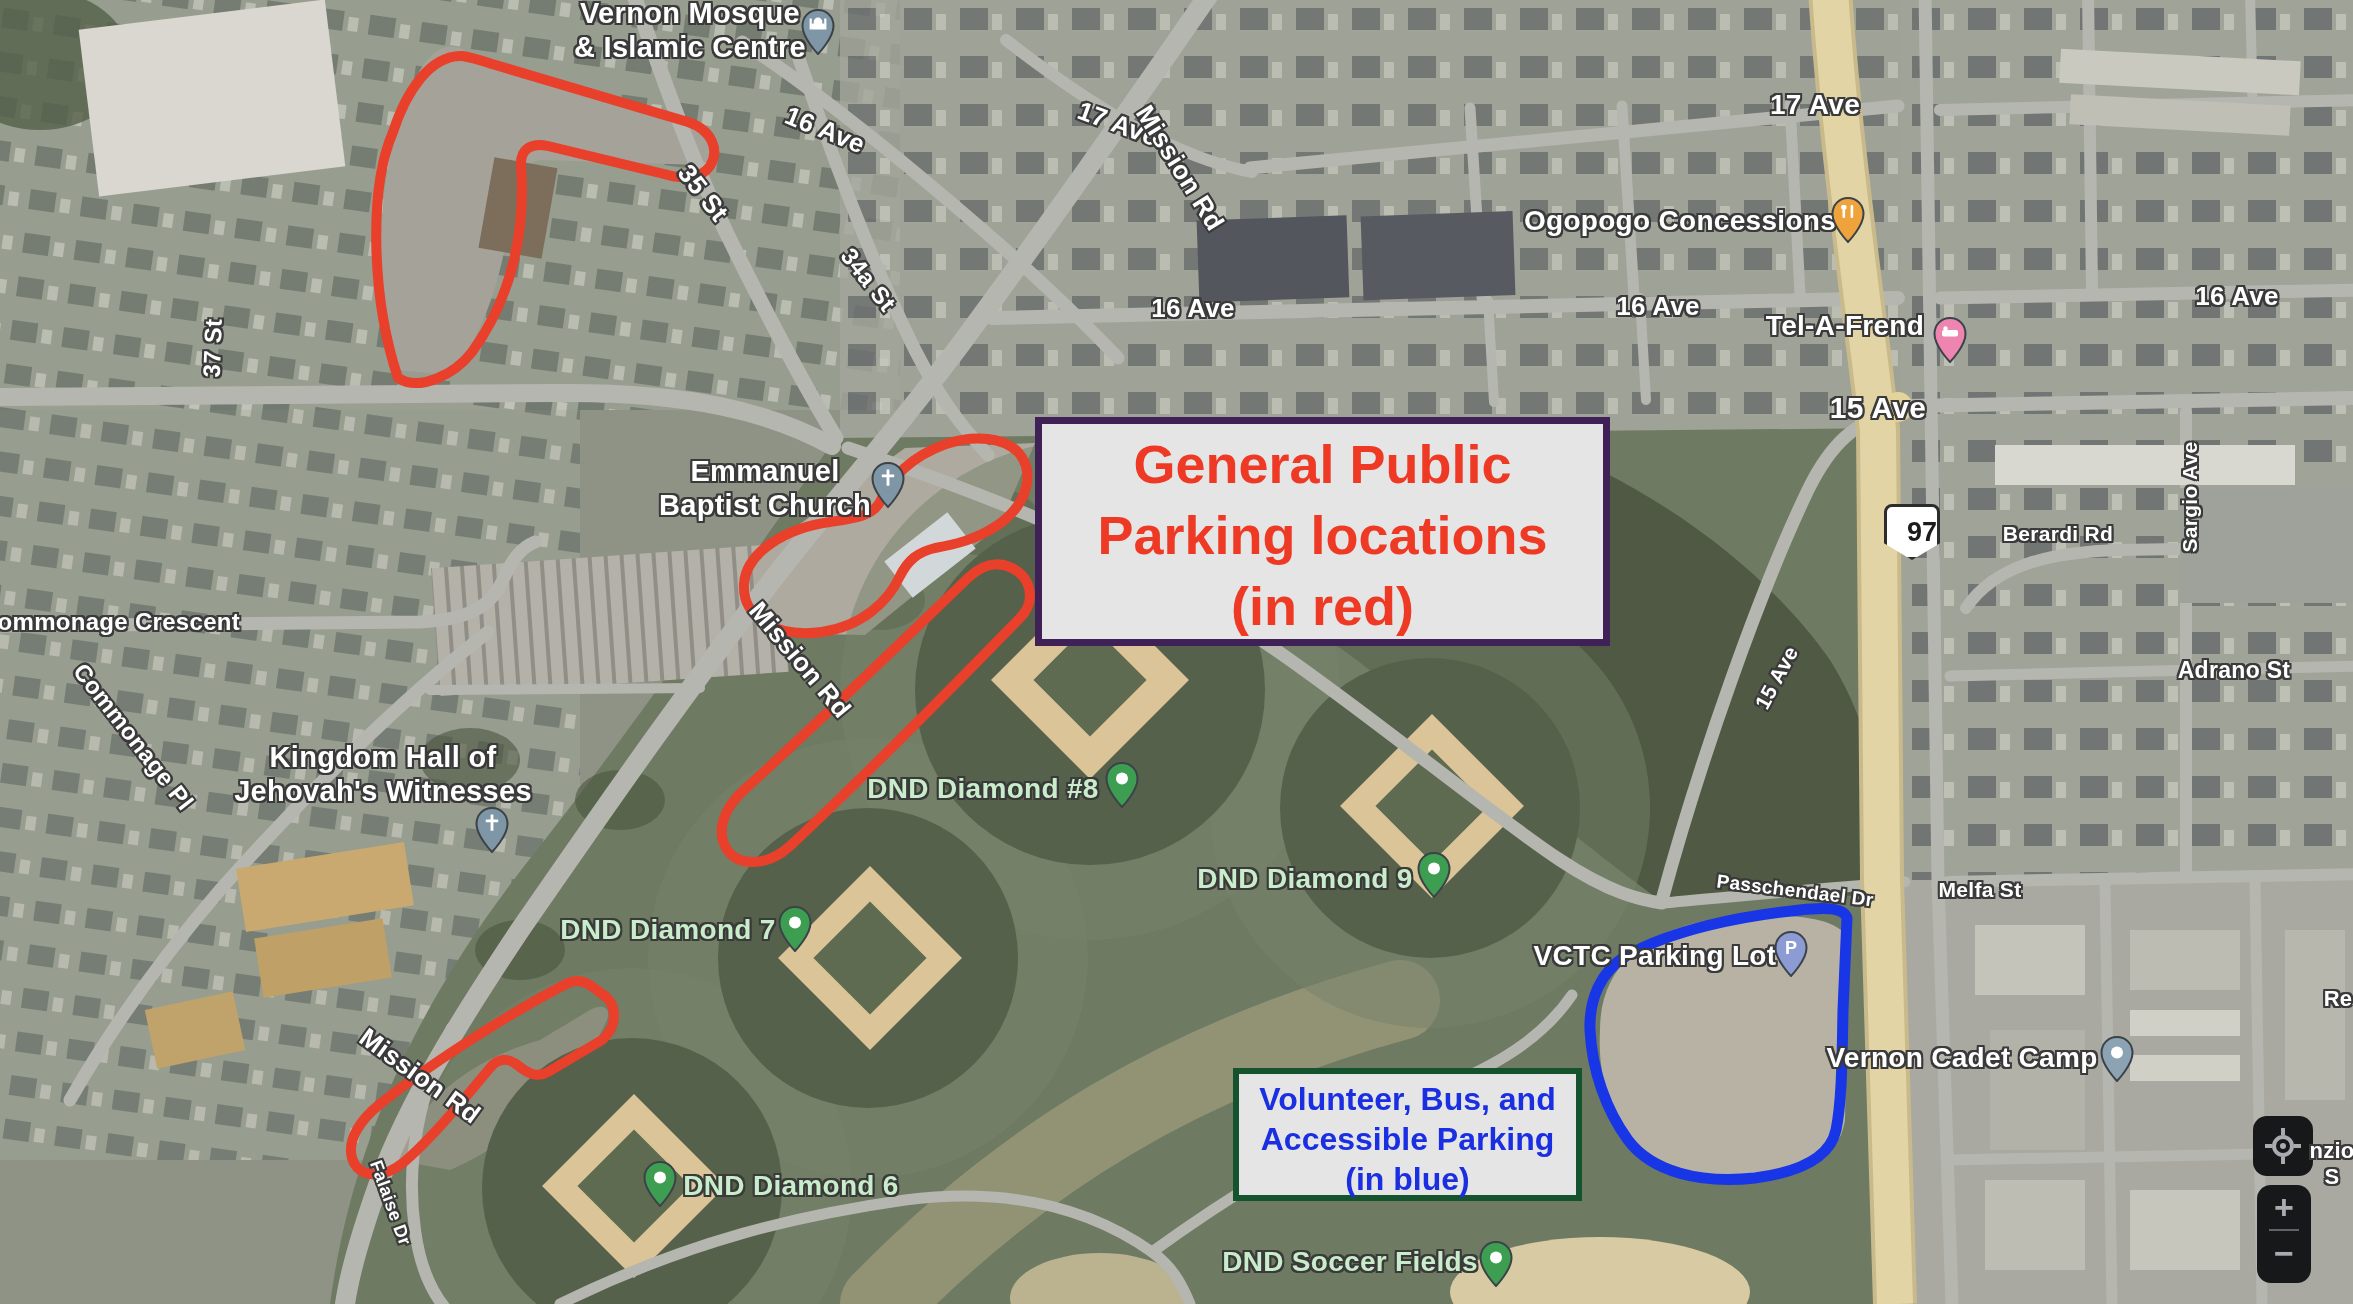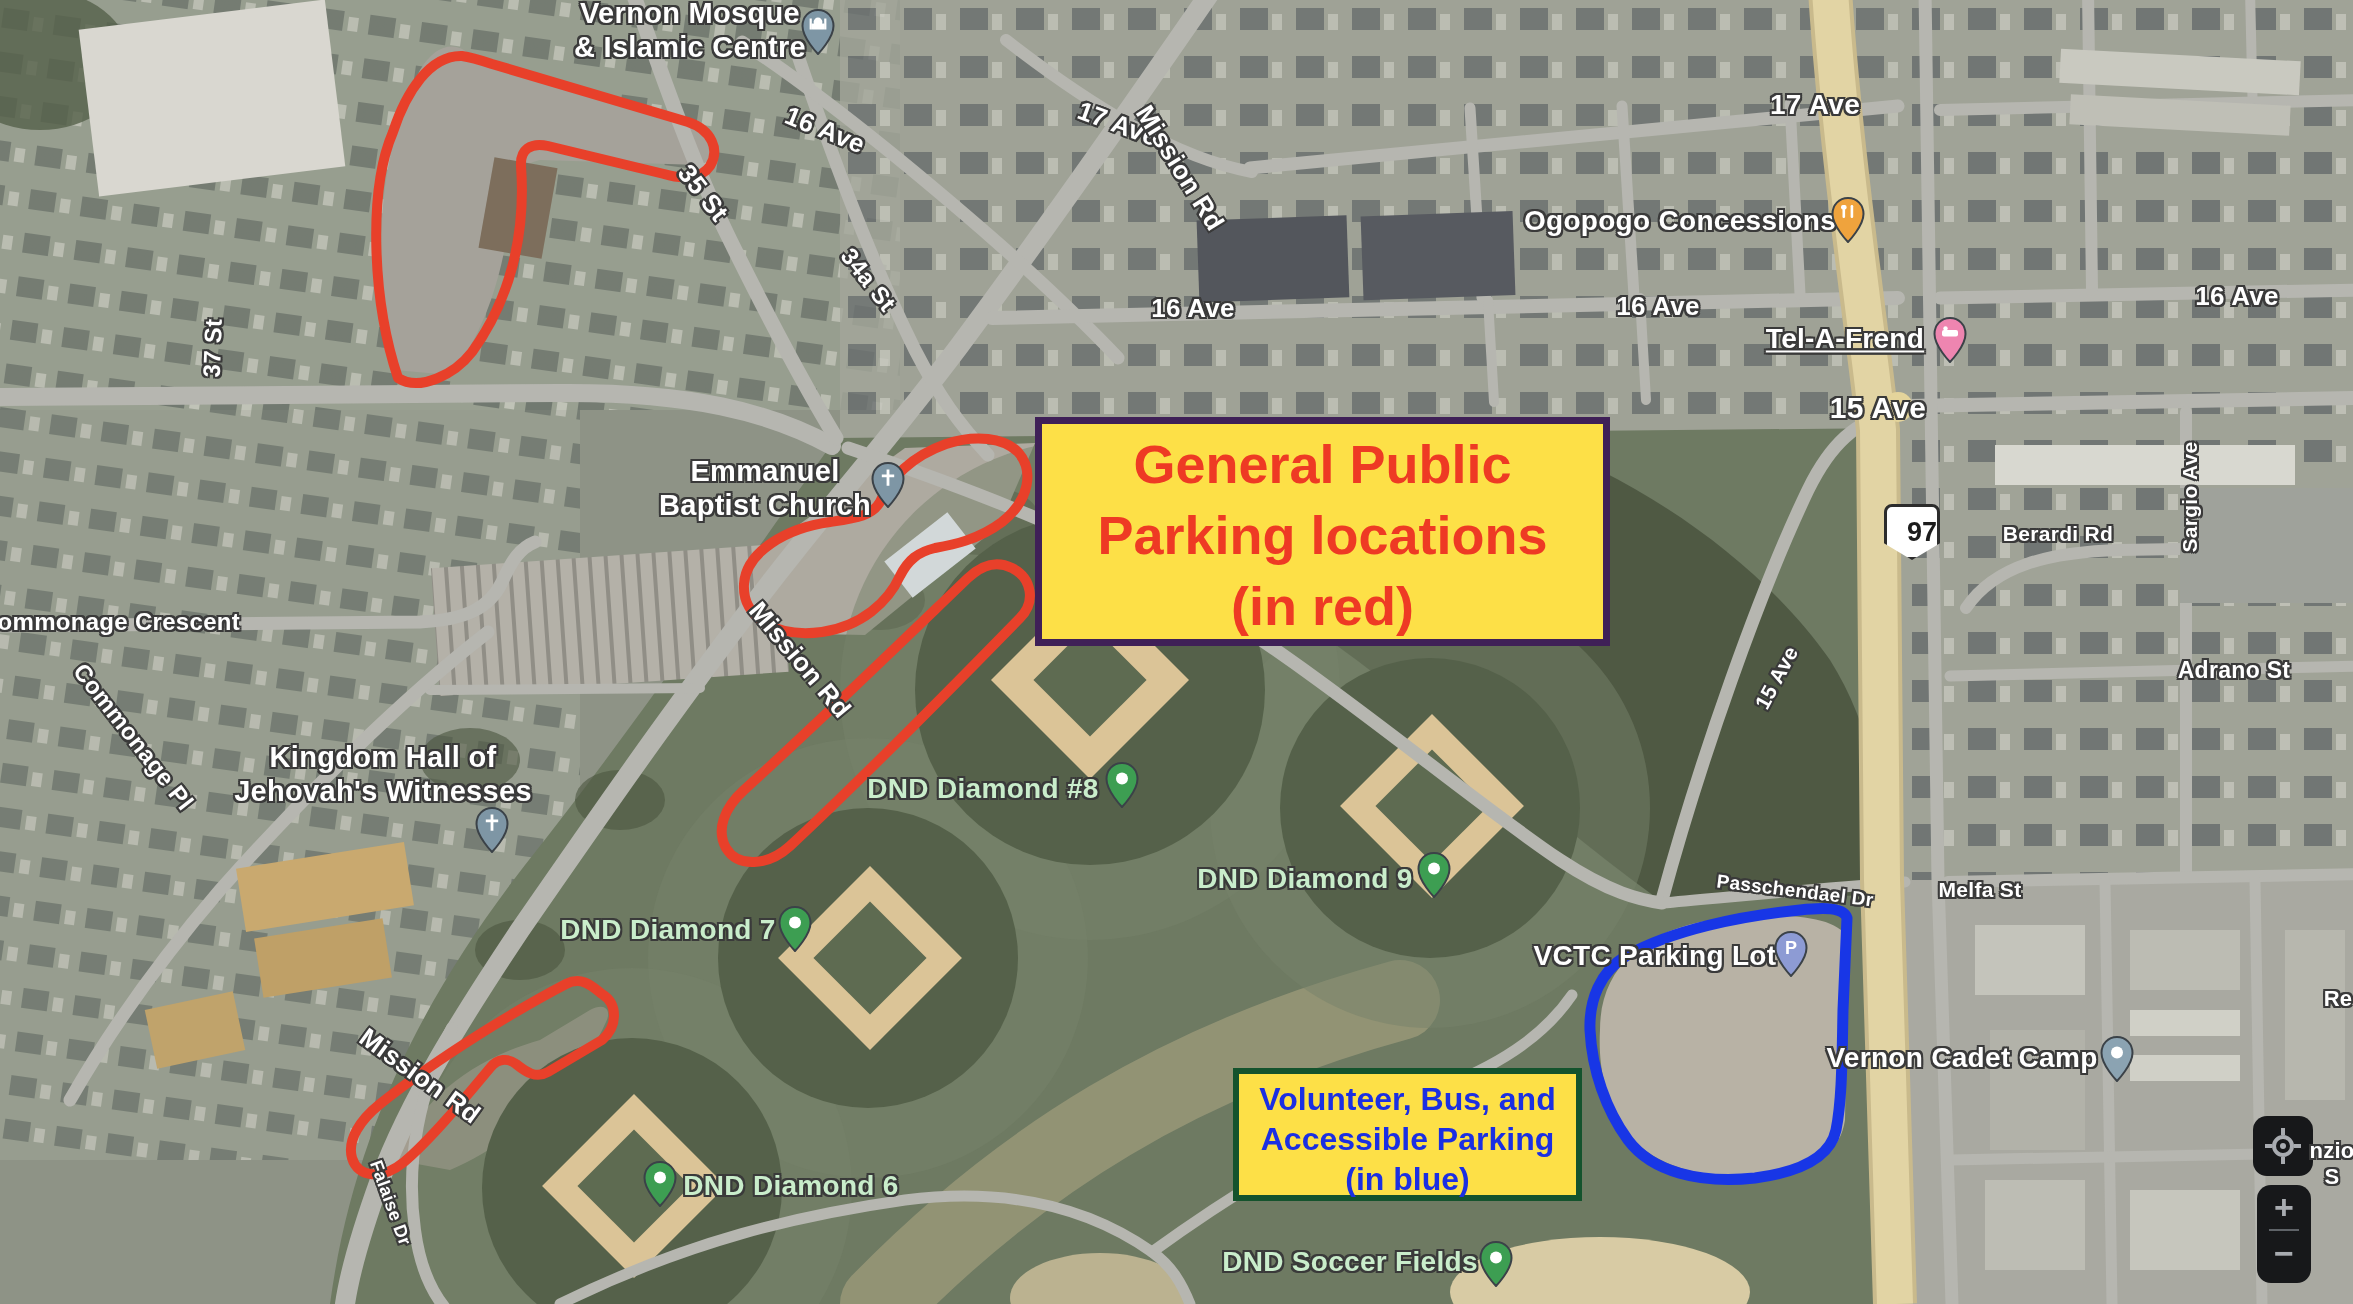--- a/index.html
+++ b/index.html
@@ -5,21 +5,21 @@
   html,body{margin:0;padding:0;background:#222;}
   #map{position:relative;width:2353px;height:1304px;overflow:hidden;
        font-family:"Liberation Sans",sans-serif;background:#8e9386;}
   #bg{position:absolute;left:0;top:0;}
   .lbl{position:absolute;color:#fff;font-weight:bold;white-space:pre-line;text-align:center;
        letter-spacing:.3px;line-height:1.18;
        text-shadow:-2px -2px 0 #3a3a3a,2px -2px 0 #3a3a3a,-2px 2px 0 #3a3a3a,2px 2px 0 #3a3a3a,
                    0 -2px 0 #3a3a3a,0 2px 0 #3a3a3a,-2px 0 0 #3a3a3a,2px 0 0 #3a3a3a;}
   .lbl.green{color:#c9edcb;}
   .pin{position:absolute;width:34px;height:46px;}
-  .note{position:absolute;background:#fde047;text-align:center;font-weight:bold;box-sizing:border-box;}
+  .note{position:absolute;background:#e5e5e5;text-align:center;font-weight:bold;box-sizing:border-box;}
   #note-red{left:1035px;top:417px;width:575px;height:229px;border:7px solid #3f2057;
             color:#ee3a24;font-size:54px;line-height:71px;padding-top:5px;}
   #note-blue{left:1233px;top:1068px;width:349px;height:133px;border:6px solid #14532d;
              color:#1b2fe2;font-size:32px;line-height:40px;padding-top:5px;}
   .ctl{position:absolute;background:#17181a;border-radius:14px;color:#a8abb0;}
   #loc-btn{left:2253px;top:1116px;width:60px;height:60px;display:flex;align-items:center;justify-content:center;}
   #zoom-panel{left:2257px;top:1185px;width:54px;height:98px;display:flex;flex-direction:column;align-items:center;}
   .zbtn{width:54px;height:44px;font-size:34px;font-weight:bold;display:flex;align-items:center;justify-content:center;cursor:pointer;}
   #zoom-divider{width:30px;height:2px;background:#5f6368;}
   #shield{position:absolute;left:1884px;top:504px;width:50px;height:50px;background:#fff;border:3px solid #2c2c2c;
@@ -219,21 +219,21 @@
     <div class="lbl" style="left: 420px; top: 1076px; font-size: 26px; transform: translate(-50%, -50%) rotate(36deg);">Mission Rd</div>
     <div class="lbl" style="left: 1777px; top: 678px; font-size: 21px; transform: translate(-50%, -50%) rotate(-62deg);">15 Ave</div>
     <div class="lbl" style="left: 1795px; top: 891px; font-size: 19px; transform: translate(-50%, -50%) rotate(7deg);">Passchendael Dr</div>
     <div class="lbl" style="left: 1980px; top: 890px; font-size: 21px; transform: translate(-50%, -50%) rotate(0deg);">Melfa St</div>
     <div class="lbl" style="left: 390px; top: 1203px; font-size: 18px; transform: translate(-50%, -50%) rotate(70deg);">Falaise Dr</div>
     <div class="lbl" style="left: 2332px; top: 1164px; font-size: 22px; transform: translate(-50%, -50%) rotate(0deg);">nzio S</div>
     <div class="lbl" style="left: 2338px; top: 999px; font-size: 22px; transform: translate(-50%, -50%) rotate(0deg);">Re</div>
     <div class="lbl" style="left: 690px; top: 30px; font-size: 29px; transform: translate(-50%, -50%) rotate(0deg);">Vernon Mosque
 &amp; Islamic Centre</div>
     <div class="lbl" style="left: 1680px; top: 221px; font-size: 28px; transform: translate(-50%, -50%) rotate(0deg);">Ogopogo Concessions</div>
-    <div class="lbl" style="left: 1845px; top: 339px; font-size: 28px; transform: translate(-50%, -50%) rotate(0deg); text-decoration: underline;">Tel-A-Frend</div>
+    <div class="lbl" style="left: 1845px; top: 326px; font-size: 28px; transform: translate(-50%, -50%) rotate(0deg);">Tel-A-Frend</div>
     <div class="lbl" style="left: 765px; top: 488px; font-size: 29px; transform: translate(-50%, -50%) rotate(0deg);">Emmanuel
 Baptist Church</div>
     <div class="lbl" style="left: 383px; top: 774px; font-size: 29px; transform: translate(-50%, -50%) rotate(0deg);">Kingdom Hall of
 Jehovah's Witnesses</div>
     <div class="lbl" style="left: 1655px; top: 956px; font-size: 28px; transform: translate(-50%, -50%) rotate(0deg);">VCTC Parking Lot</div>
     <div class="lbl" style="left: 1962px; top: 1058px; font-size: 28px; transform: translate(-50%, -50%) rotate(0deg);">Vernon Cadet Camp</div>
     <div class="lbl green" style="left: 983px; top: 789px; font-size: 28px; transform: translate(-50%, -50%) rotate(0deg);">DND Diamond #8</div>
     <div class="lbl green" style="left: 1305px; top: 879px; font-size: 28px; transform: translate(-50%, -50%) rotate(0deg);">DND Diamond 9</div>
     <div class="lbl green" style="left: 668px; top: 930px; font-size: 28px; transform: translate(-50%, -50%) rotate(0deg);">DND Diamond 7</div>
     <div class="lbl green" style="left: 791px; top: 1186px; font-size: 28px; transform: translate(-50%, -50%) rotate(0deg);">DND Diamond 6</div>

